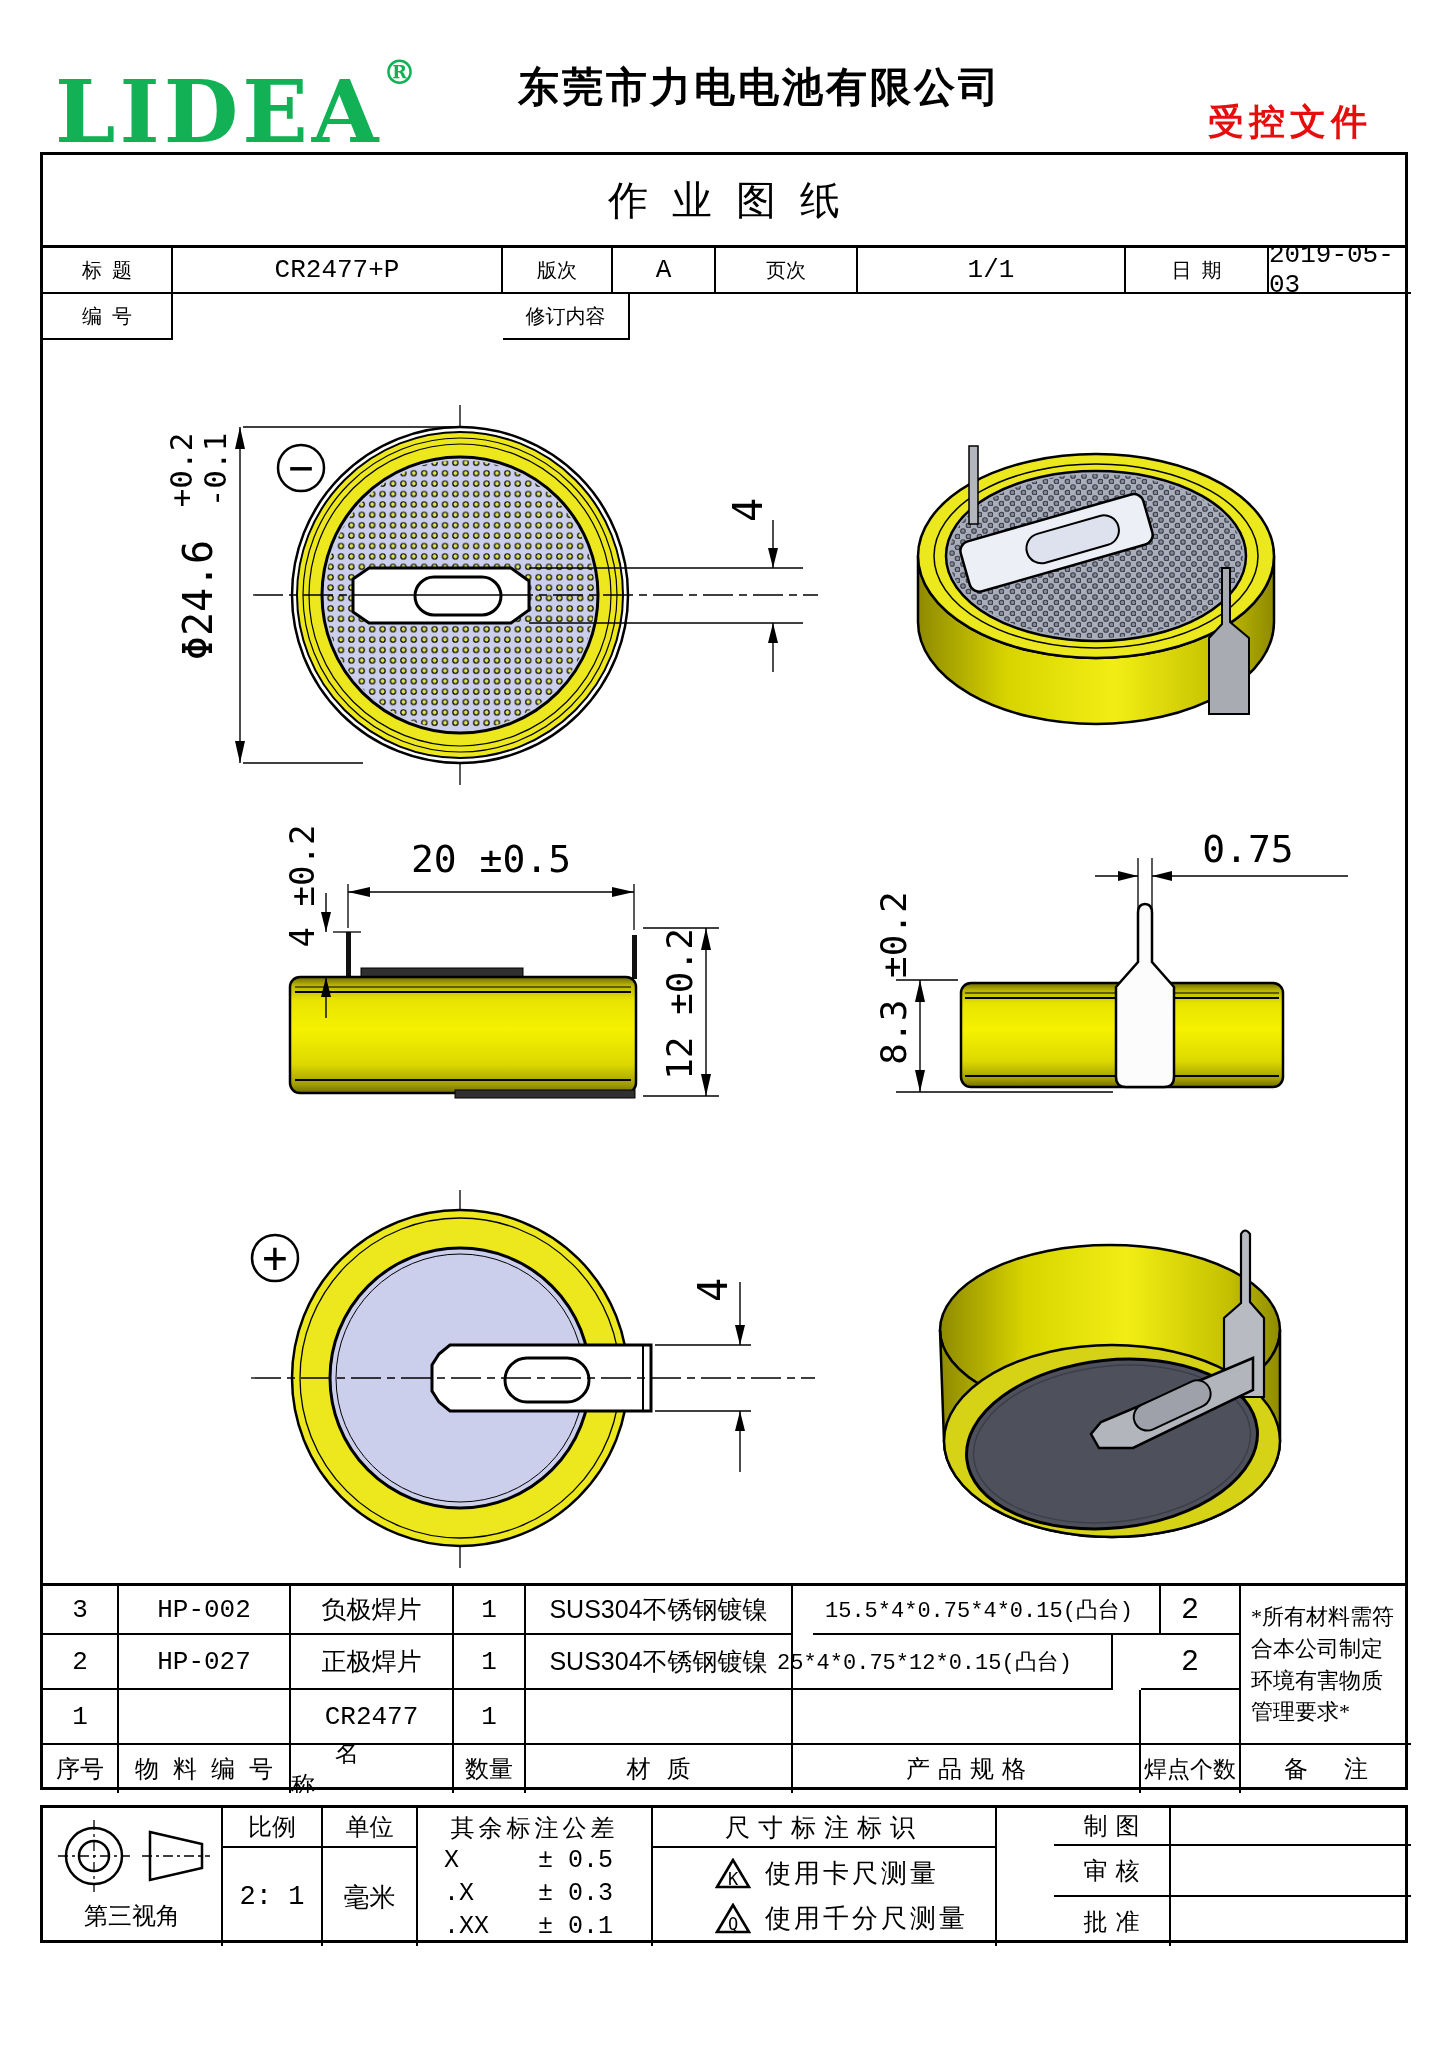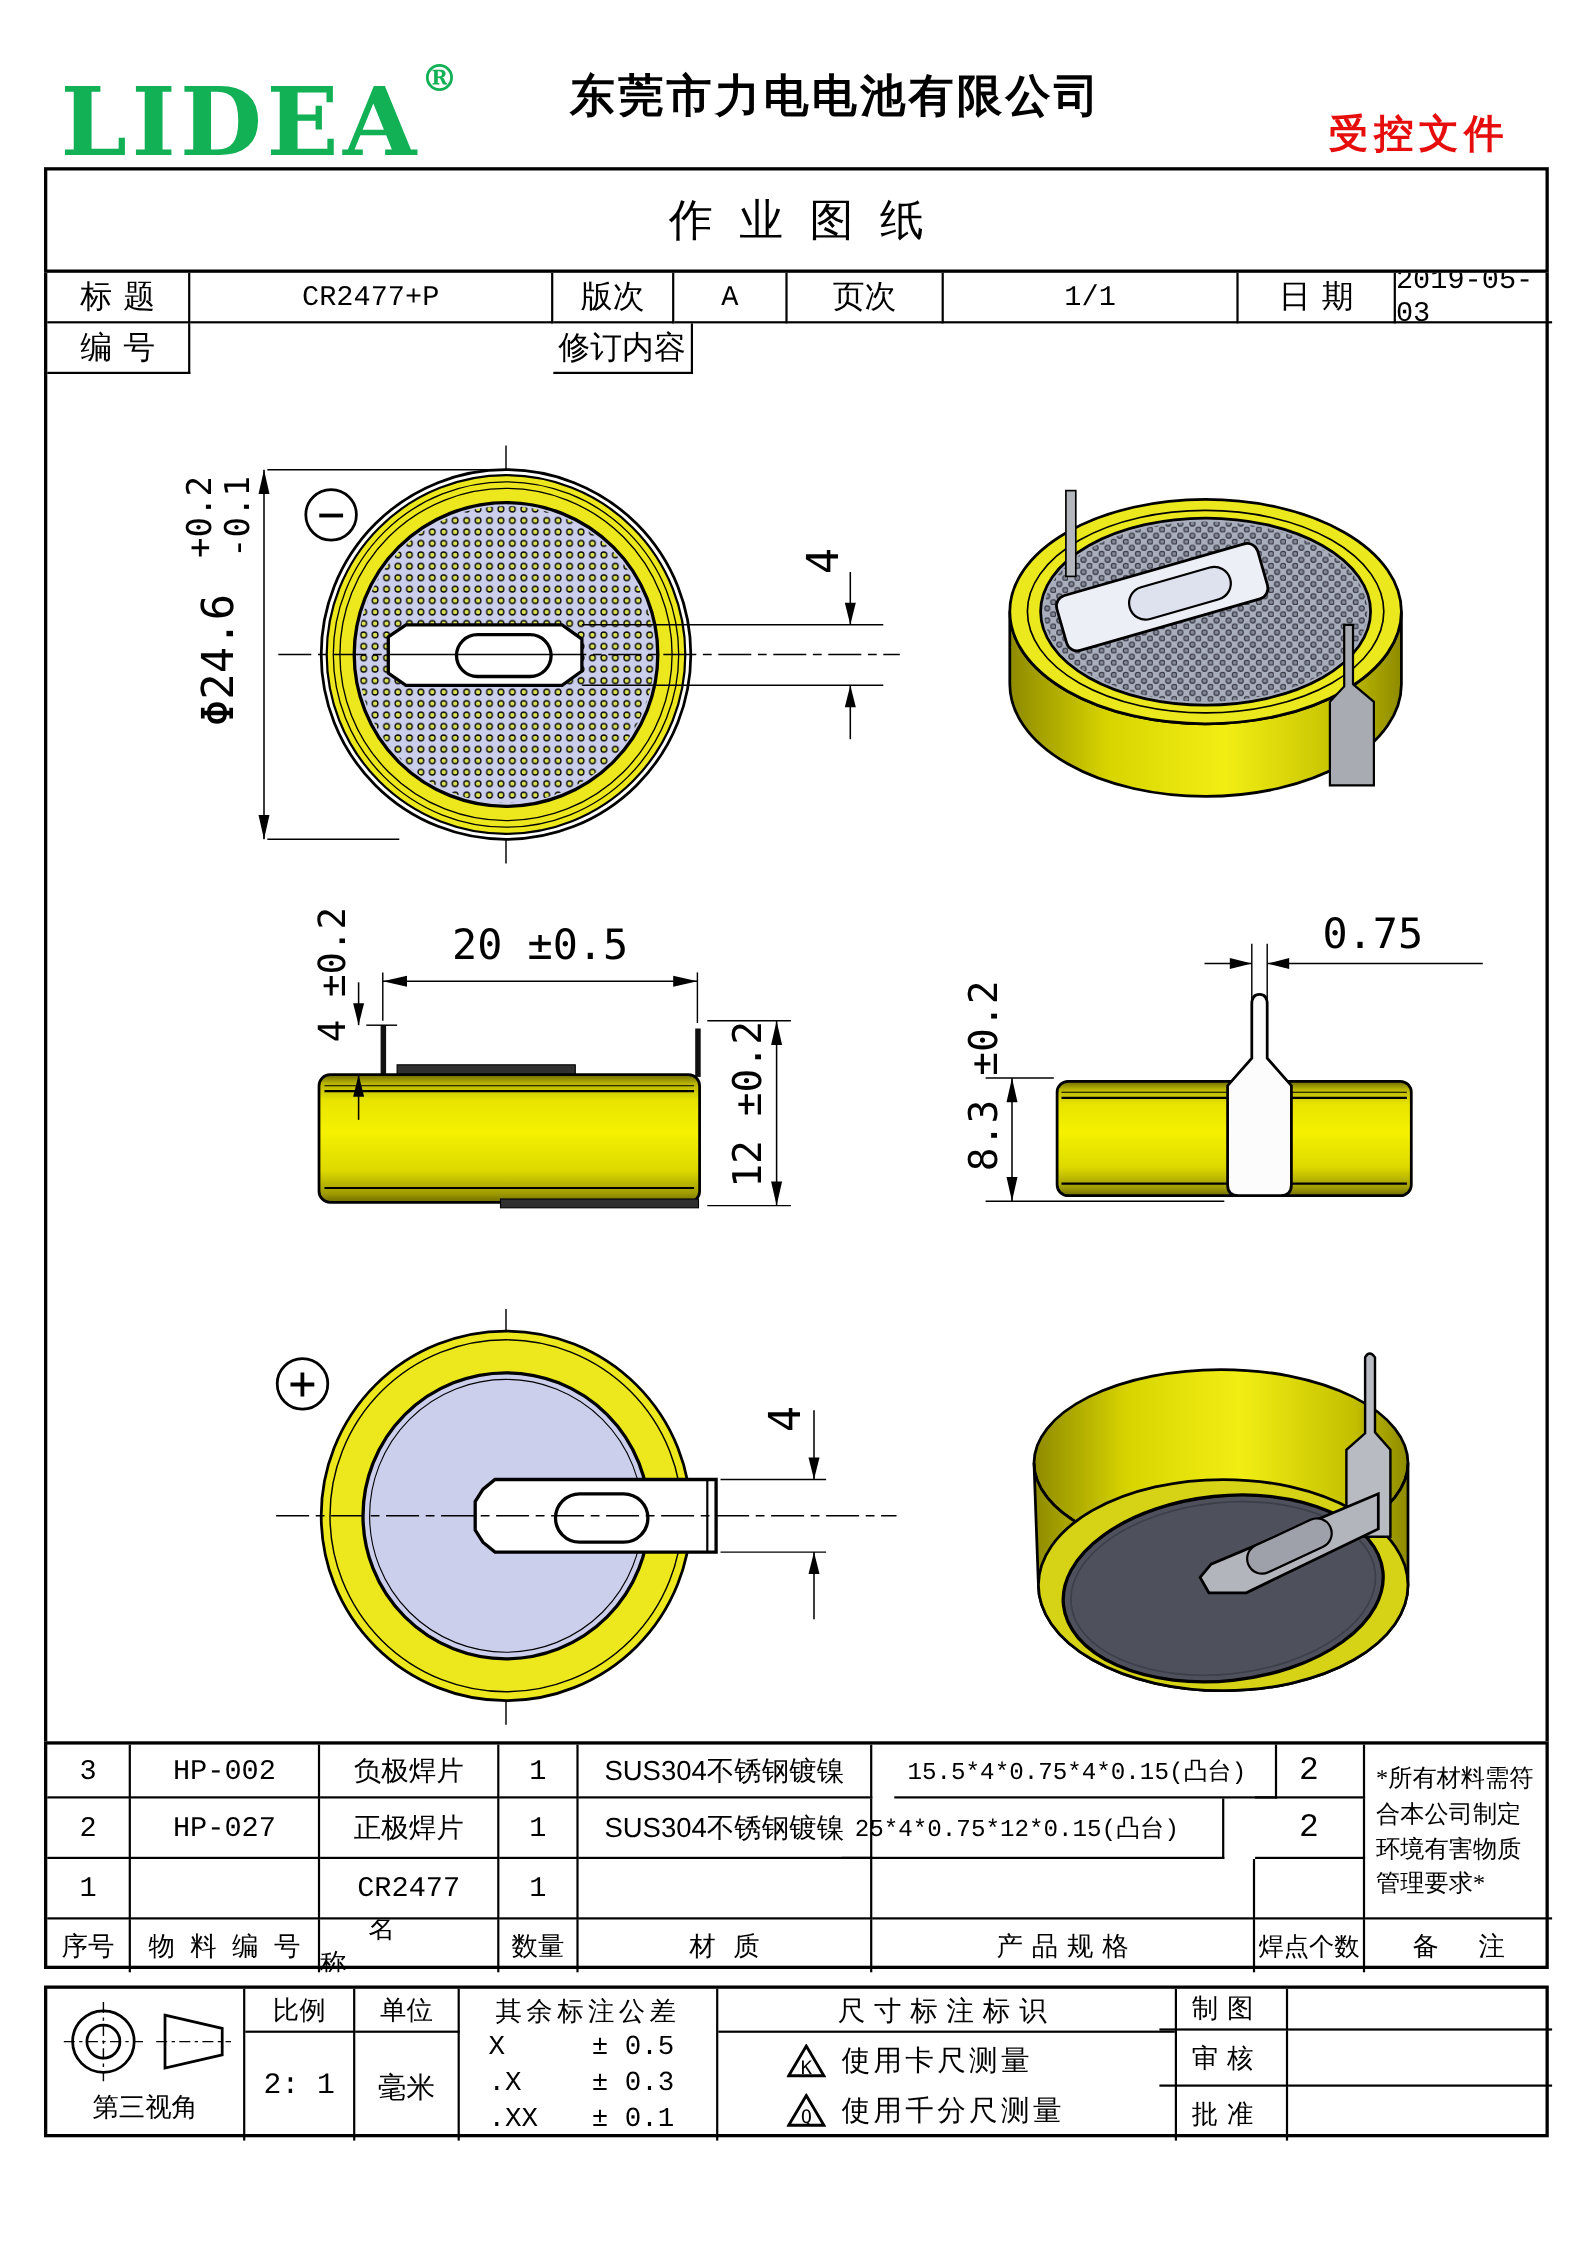--- a/index.html
+++ b/index.html
@@ -2,21 +2,21 @@
 <html><head>
 <meta charset="utf-8">
 <style>
   html,body{margin:0;padding:0;background:#ffffff;}
   body{font-family:"Liberation Sans",sans-serif;color:#000;}
   #page{position:relative;width:1447px;height:2047px;background:#fff;overflow:hidden;}
   .abs{position:absolute;box-sizing:border-box;}
   .cell{position:absolute;box-sizing:border-box;display:flex;align-items:center;justify-content:center;overflow:hidden;}
   .b-r{border-right:2px solid #000;}
   .b-b{border-bottom:2px solid #000;}
-  .lbl{font-family:"Liberation Serif",serif;font-size:29px;}
+  .lbl{font-family:"Liberation Serif",serif;font-size:20px;}
   .val-mono{font-family:"Liberation Mono","DejaVu Sans Mono",monospace;font-size:26px;}
   .logo{font-family:"DejaVu Serif","Liberation Serif",serif;font-weight:800;font-size:86px;letter-spacing:4px;line-height:1;}
   .company{font-family:"Liberation Serif",serif;font-weight:700;font-size:41px;letter-spacing:3px;}
   .controlled{font-family:"Liberation Serif",serif;font-weight:700;font-size:36px;letter-spacing:5px;}
   .doc-title{font-family:"Liberation Serif",serif;font-size:40px;letter-spacing:24px;text-indent:24px;}
   svg text{font-family:"DejaVu Sans Mono","Liberation Mono",monospace;}
   .partcell{font-size:25px;}
 </style>
 </head>
 <body>
@@ -296,21 +296,21 @@
       <div style="display:flex;justify-content:space-between;padding:0 38px 0 26px;font-family:'Liberation Mono',monospace;font-size:25px;line-height:33px;">
         <span>.X</span>
         <span>± 0.3</span>
       </div>
       <div style="display:flex;justify-content:space-between;padding:0 38px 0 26px;font-family:'Liberation Mono',monospace;font-size:25px;line-height:33px;">
         <span>.XX</span>
         <span>± 0.1</span>
       </div>
     </div>
 
-    <div class="abs b-r" style="left:610px;top:0;width:417px;height:138px;text-align:right;">
+    <div class="abs b-r" style="left:610px;top:0;width:344px;height:138px;text-align:right;">
       <div class="cell b-b lbl" style="left:0;top:0;width:100%;height:40px;font-size:25px;letter-spacing:8px;">尺寸标注标识</div>
       <div style="position:absolute;left:62px;top:48px;display:flex;align-items:center;gap:14px;">
         <svg width="36" height="32" viewBox="0 0 36 32">
           <polygon points="18,2 2,29 34,29" fill="none" stroke="#000" stroke-width="2.6"></polygon>
           <text x="18" y="27" font-size="17" text-anchor="middle">K</text>
         </svg>
         <span class="lbl" style="font-size:26px;letter-spacing:3px;">使用卡尺测量</span>
       </div>
       <div style="position:absolute;left:62px;top:93px;display:flex;align-items:center;gap:14px;">
         <svg width="36" height="32" viewBox="0 0 36 32">

